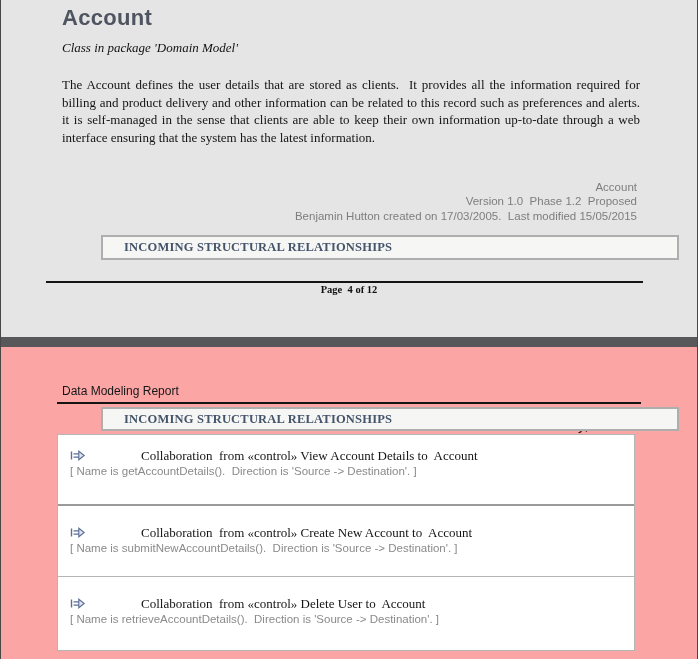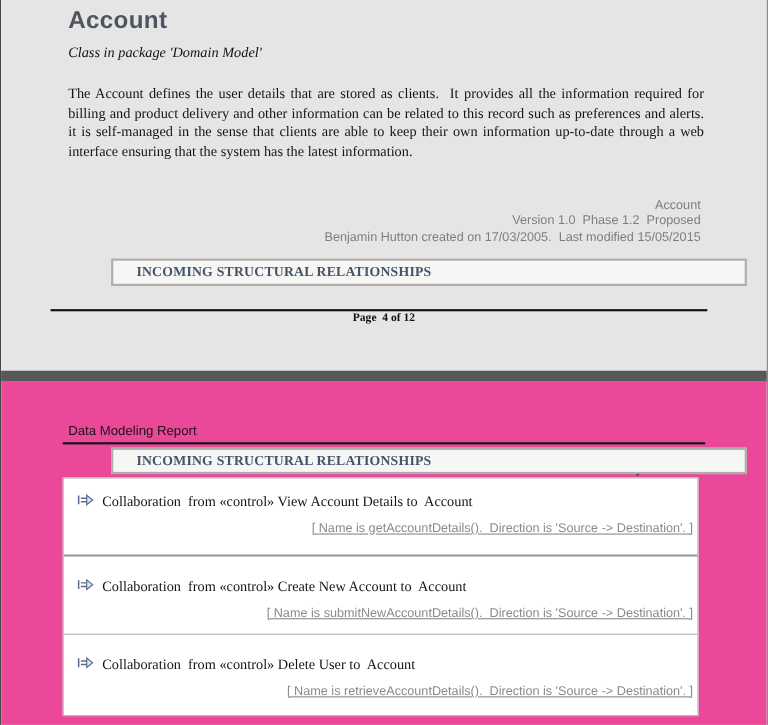--- a/index.html
+++ b/index.html
@@ -56,44 +56,44 @@
     text-align: center; font-size: 10.5px; font-weight: bold; color: #111;
   }
 
   
   #page-divider {
     position: absolute; left: -1px; right: -1px; top: 337px; height: 10px;
     background: #58585a;
   }
 
   
-  #page2 { position: absolute; left: 0; top: 347px; width: 100%; height: 312px; background: #ec4899; }
+  #page2 { position: absolute; left: 0; top: 347px; width: 100%; height: 312px; background: #fca5a5; }
 
   .p2-header-left  { position: absolute; left: 61px; top: 37px; font-size: 12px; color: #161616; }
   .p2-header-right { position: absolute; right: 71px; top: 37px; font-size: 15px; color: #161616; margin-top: 32px; }
   .p2-rule {
     position: absolute; left: 56px; top: 55px; width: 584px; height: 0;
     border-top: 2px solid #141414;
   }
   #bar2 { top: 60px; height: 24px; }
 
   .items-box {
     position: absolute; left: 56px; top: 87px; width: 578px;
     border: 1px solid #b5b5b5; background: #fff;
   }
   .rel-item { padding: 11px 4px 0 12px; height: 69px; }
   .rel-item.sep-thin  { border-top: 1px solid #b5b5b5; height: 74px; padding-top: 17px; }
   .rel-item.sep-thick { border-top: 2px solid #9b9b9b; height: 72px; padding-top: 17px; }
 
-  .rel-title-row { display: flex; align-items: center; }
+  .rel-title-row { display: flex; align-items: center; gap: 48px; }
   .rel-arrow { flex: 0 0 auto; margin-right: 7px; margin-top: 1px; }
   .rel-title { font-size: 13px; color: #141414; }
   .rel-annotation {
-    margin-top: 10px; text-align: right;
-    font-size: 11.5px; color: #8a8a8a; text-decoration: underline;
+    margin-top: 0; text-align: left;
+    font-size: 11.5px; color: #8a8a8a;
   }
 </style>
 </head>
 <body>
 
 <div id="viewport">
 
   <div id="page1">
 
     <div class="doc-title pre">Account</div>

